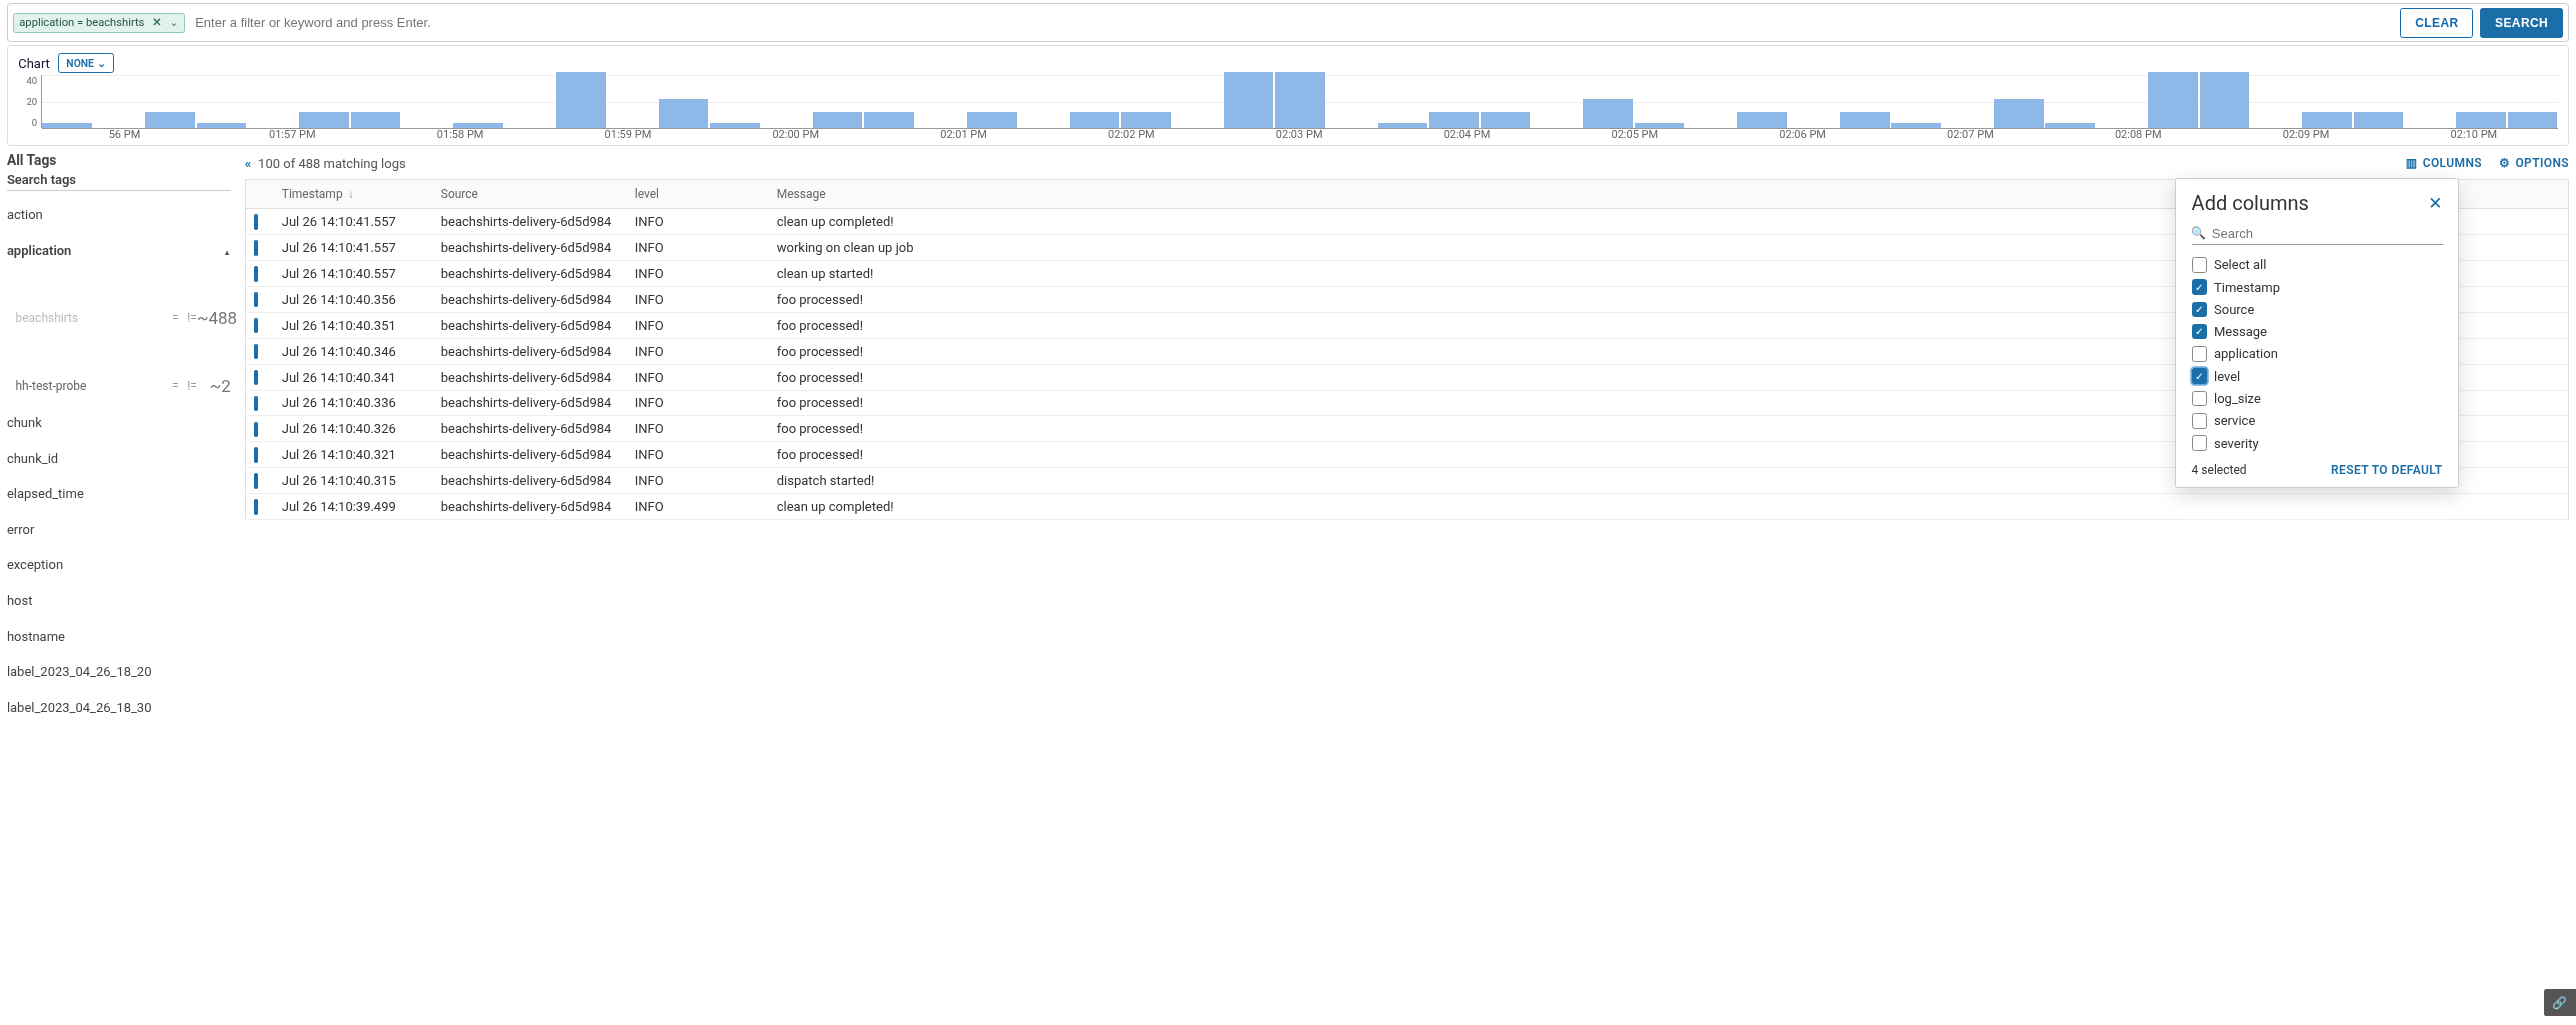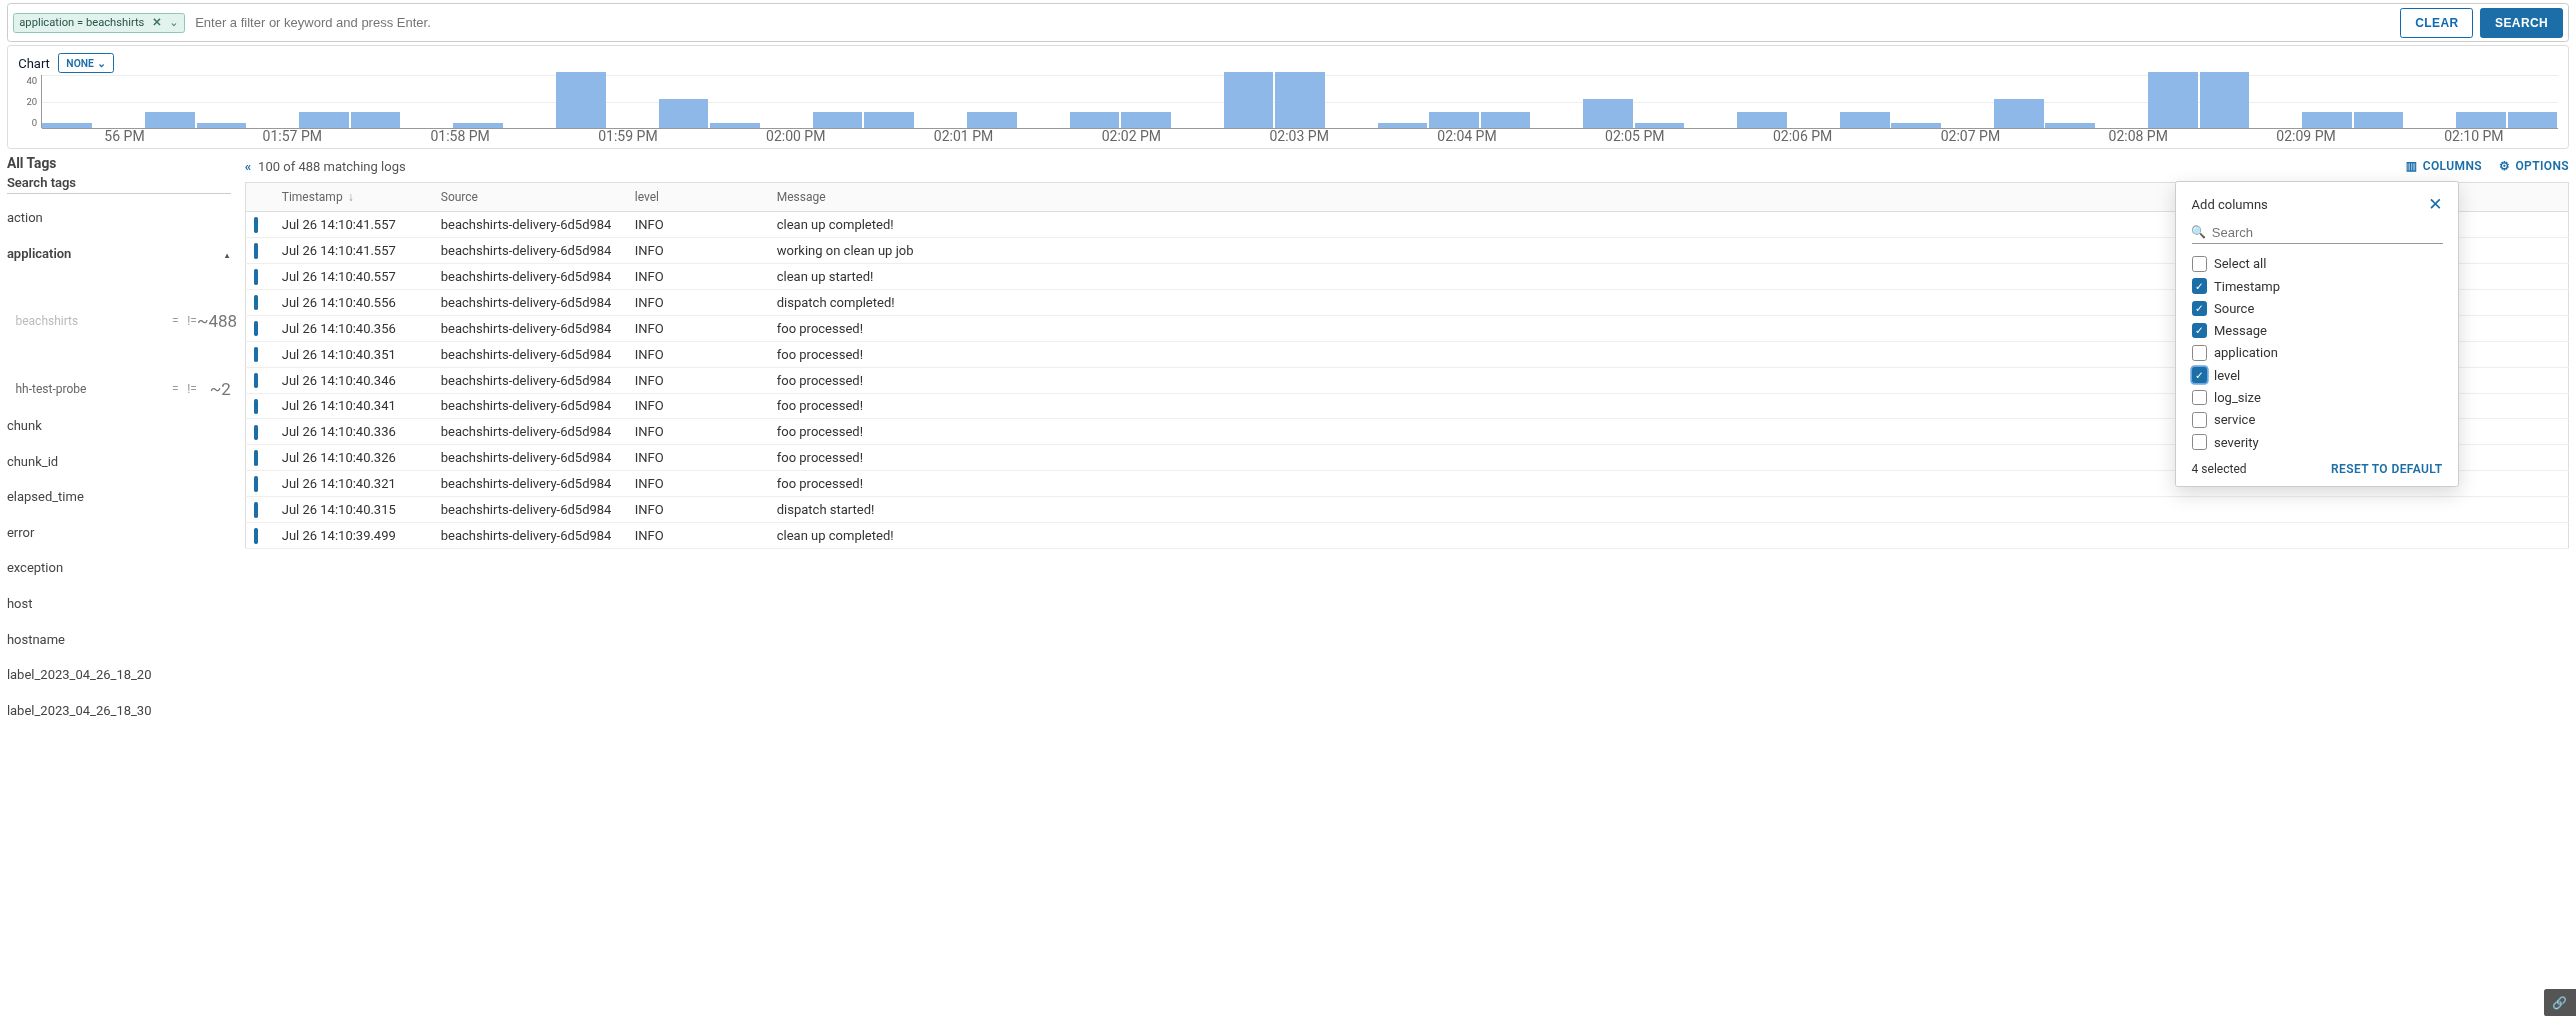--- a/index.html
+++ b/index.html
@@ -69,21 +69,21 @@
     padding:2.6px 6.9px; display:inline-flex; align-items:center; gap:3.4px;
     cursor:pointer;
   }
   .chart-body { display:flex;align-items:flex-end; }
   .chart-yaxis { width:22.4px; display:flex; flex-direction:column; justify-content:space-between; height:53px; font-size:9.5px; color:#666; text-align:right; padding-right:3.4px;}
   .chart-area { flex:1; position:relative; height:53px; border-left:0.9px solid #999;}
   .chart-grid { position:absolute; inset:0;}
   .chart-grid div {position:absolute; left:0; right:0; border-top:0.9px solid #eee;}
   .bars { position:absolute; inset:0; display:flex; align-items:flex-end;}
   .bar { flex:1; margin:0 0.9px; background:#8eb8e8;}
-  .chart-xaxis { display:flex; margin-left:22.4px; font-size:14px; color:#666;justify-content:space-between;}
+  .chart-xaxis { display:flex; margin-left:22.4px; font-size:11px; color:#666;justify-content:space-between;}
   .chart-xaxis span { flex:1; text-align:center; white-space:nowrap;}
 
   
   .main { display:flex; padding:0 6.9px; gap:13.8px;}
   .sidebar { width:224px; flex:0 0 224px; font-size:13px; color:#444;}
   .sidebar h3 { font-size:13.8px; font-weight:700; margin-bottom:3px;}
   .sidebar .search-tags-label { font-weight:600; margin:3.4px 0;}
   .sidebar hr { border:none; border-top:0.9px solid #ccc; margin:3.4px 0 5.2px 0;}
   .tag { padding:4.3px 0; cursor:pointer;margin-top:12px;}
   .tag-row { display:flex; align-items:center; justify-content:space-between;}
@@ -109,21 +109,21 @@
 
   
   .popup {
     position:absolute; top:26px; right:110px;
     width:284px; background:#fff;
     border:0.9px solid #ccc; border-radius:2.6px;
     box-shadow:0 6.9px 20.6px rgba(0,0,0,0.15);
     padding:12px 15.5px 10.3px 15.5px;
   }
   .popup-header { display:flex; justify-content:space-between; align-items:center; margin-bottom:6.9px;}
-  .popup-title { font-size:13px; color:#333;}
+  .popup-title { font-size:20px; color:#333;}
   .popup-close { color:#1b6ea8; font-size:17px; cursor:pointer;}
   .popup-search { display:flex; align-items:center; gap:5.2px; border-bottom:0.9px solid #999; padding:3.4px 0; margin-bottom:8.6px;}
   .popup-search input { border:none; outline:none; flex:1; font-size:13px;}
   .chk-row { display:flex; align-items:center; gap:6.9px; padding:3.4px 0; font-size:13px; color:#333;}
   .chk { width:15.5px; height:15.5px; border:1.3px solid #888; border-radius:2.6px; display:inline-flex; align-items:center; justify-content:center; font-size:10.3px; color:#fff;}
   .chk.checked { background:#1b6ea8; border-color:#1b6ea8;}
   .chk.focus { box-shadow:0 0 0 1.7px #6fa8dc; }
   .popup-footer { display:flex; justify-content:space-between; align-items:center; margin-top:8.6px; font-size:12px;}
   .popup-footer .reset { color:#1b6ea8; font-weight:600; letter-spacing:0.4px; cursor:pointer;}
   
@@ -329,27 +329,20 @@
           </tr>
           <tr>
             <td><span class="row-stripe"></span></td>
             <td>Jul 26 14:10:40.557</td>
             <td>beachshirts-delivery-6d5d984</td>
             <td>INFO</td>
             <td>clean up started!</td>
           </tr>
           <tr>
             <td><span class="row-stripe"></span></td>
-            <td>Jul 26 14:10:40.556</td>
-            <td>beachshirts-delivery-6d5d984</td>
-            <td>INFO</td>
-            <td>dispatch completed!</td>
-          </tr>
-          <tr>
-            <td><span class="row-stripe"></span></td>
             <td>Jul 26 14:10:40.356</td>
             <td>beachshirts-delivery-6d5d984</td>
             <td>INFO</td>
             <td>foo processed!</td>
           </tr>
           <tr>
             <td><span class="row-stripe"></span></td>
             <td>Jul 26 14:10:40.351</td>
             <td>beachshirts-delivery-6d5d984</td>
             <td>INFO</td>

